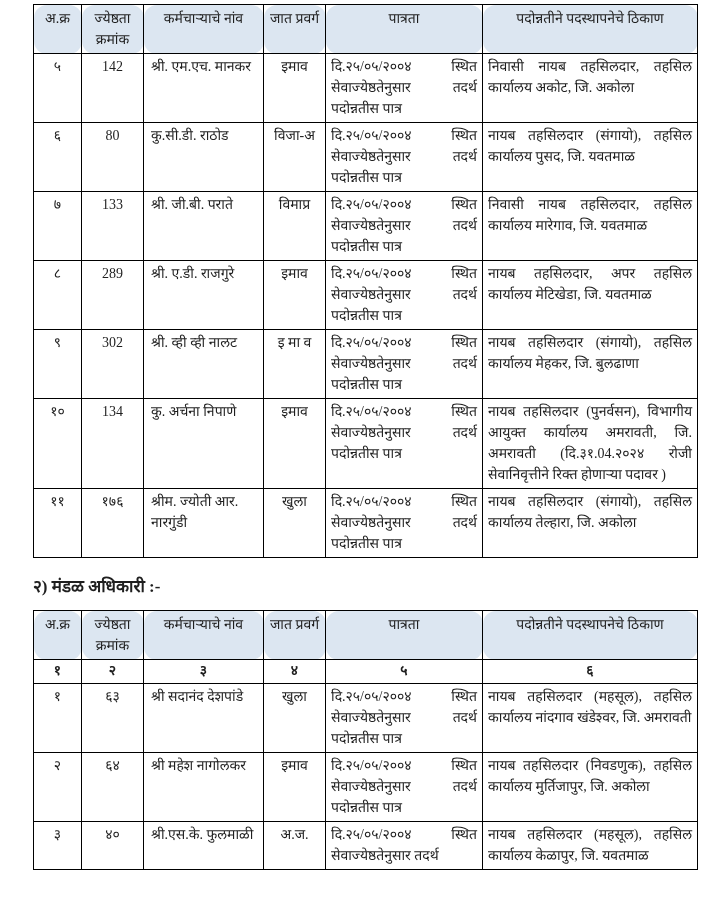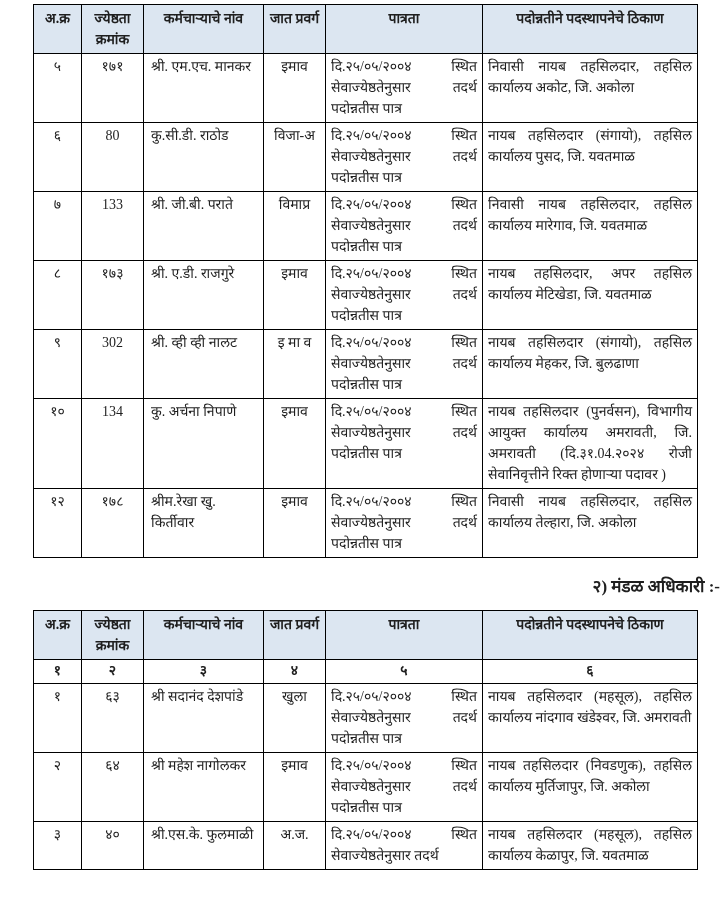--- a/index.html
+++ b/index.html
@@ -25,40 +25,40 @@
   .doc-table th,.doc-table td{
     border:1.5px solid var(--border-color);
     vertical-align:top;
     font-size:14px;
     line-height:21px;
     padding:2px 5px 3px 5px;
     word-wrap:break-word;
   }
   .doc-table th{
     background:var(--header-bg);
-    font-weight:bold;
+    font-weight:normal;
     text-align:center;
     height:44px;
     padding-top:3px;
+    border-radius:13px;
   }
   td.c-sr,td.c-sen,td.c-caste{text-align:center;}
   td.c-name{text-align:left;padding-left:7px;margin-top:16px;}
   td.c-elig{text-align:justify;text-justify:inter-word;font-family:Liberation Serif, serif;}
   td.c-post{text-align:justify;text-justify:inter-word;}
   tr.num-row td{
     text-align:center;
     font-weight:bold;
     padding:1px 2px 2px 2px;
     line-height:20px;
   }
   .section-heading{
     font-size:17px;
     font-weight:bold;
     margin:16px 0 13px 0;
-    text-align:right;
   }
 </style>
 </head>
 <body>
 
 <table class="doc-table">
   <colgroup>
     <col style="width:48px">
       <col style="width:62px">
       <col style="width:120px">
@@ -72,21 +72,21 @@
       <th>ज्येष्ठता क्रमांक</th>
       <th>कर्मचाऱ्याचे नांव</th>
       <th>जात प्रवर्ग</th>
       <th>पात्रता</th>
       <th>पदोन्नतीने पदस्थापनेचे ठिकाण</th>
     </tr>
   </thead>
   <tbody id="tbody-1">
   <tr>
     <td class="c-sr">५</td>
-    <td class="c-sen">१७१</td>
+    <td class="c-sen">142</td>
     <td class="c-name">श्री. एम.एच. मानकर</td>
     <td class="c-caste">इमाव</td>
     <td class="c-elig">दि.२५/०५/२००४ स्थित सेवाज्येष्ठतेनुसार तदर्थ पदोन्नतीस पात्र</td>
     <td class="c-post">निवासी नायब तहसिलदार, तहसिल कार्यालय अकोट, जि. अकोला</td>
   </tr>
 
   <tr>
     <td class="c-sr">६</td>
     <td class="c-sen">80</td>
     <td class="c-name">कु.सी.डी. राठोड</td>
@@ -99,21 +99,21 @@
     <td class="c-sr">७</td>
     <td class="c-sen">133</td>
     <td class="c-name">श्री. जी.बी. पराते</td>
     <td class="c-caste">विमाप्र</td>
     <td class="c-elig">दि.२५/०५/२००४ स्थित सेवाज्येष्ठतेनुसार तदर्थ पदोन्नतीस पात्र</td>
     <td class="c-post">निवासी नायब तहसिलदार, तहसिल कार्यालय मारेगाव, जि. यवतमाळ</td>
   </tr>
 
   <tr>
     <td class="c-sr">८</td>
-    <td class="c-sen">१७३</td>
+    <td class="c-sen">289</td>
     <td class="c-name">श्री. ए.डी. राजगुरे</td>
     <td class="c-caste">इमाव</td>
     <td class="c-elig">दि.२५/०५/२००४ स्थित सेवाज्येष्ठतेनुसार तदर्थ पदोन्नतीस पात्र</td>
     <td class="c-post">नायब तहसिलदार, अपर तहसिल कार्यालय मेटिखेडा, जि. यवतमाळ</td>
   </tr>
 
   <tr>
     <td class="c-sr">९</td>
     <td class="c-sen">302</td>
     <td class="c-name">श्री. व्ही व्ही नालट</td>
@@ -124,29 +124,29 @@
 
   <tr>
     <td class="c-sr">१०</td>
     <td class="c-sen">134</td>
     <td class="c-name">कु. अर्चना निपाणे</td>
     <td class="c-caste">इमाव</td>
     <td class="c-elig">दि.२५/०५/२००४ स्थित सेवाज्येष्ठतेनुसार तदर्थ पदोन्नतीस पात्र</td>
     <td class="c-post">नायब तहसिलदार (पुनर्वसन), विभागीय आयुक्त कार्यालय अमरावती, जि. अमरावती (दि.३१.04.२०२४ रोजी सेवानिवृत्तीने रिक्त होणाऱ्या पदावर )</td>
   </tr>
 
-
-  <tr>
-    <td class="c-sr">१२</td>
-    <td class="c-sen">१७८</td>
-    <td class="c-name">श्रीम.रेखा खु. किर्तीवार</td>
-    <td class="c-caste">इमाव</td>
-    <td class="c-elig">दि.२५/०५/२००४ स्थित सेवाज्येष्ठतेनुसार तदर्थ पदोन्नतीस पात्र</td>
-    <td class="c-post">निवासी नायब तहसिलदार, तहसिल कार्यालय तेल्हारा, जि. अकोला</td>
-  </tr>
+  <tr>
+    <td class="c-sr">११</td>
+    <td class="c-sen">१७६</td>
+    <td class="c-name">श्रीम. ज्योती आर. नारगुंडी</td>
+    <td class="c-caste">खुला</td>
+    <td class="c-elig">दि.२५/०५/२००४ स्थित सेवाज्येष्ठतेनुसार तदर्थ पदोन्नतीस पात्र</td>
+    <td class="c-post">नायब तहसिलदार (संगायो), तहसिल कार्यालय तेल्हारा, जि. अकोला</td>
+  </tr>
+
 </tbody>
 </table>
 
 <div class="section-heading">२) मंडळ अधिकारी :-</div>
 
 <table class="doc-table">
   <colgroup>
     <col style="width:48px">
       <col style="width:62px">
       <col style="width:120px">

